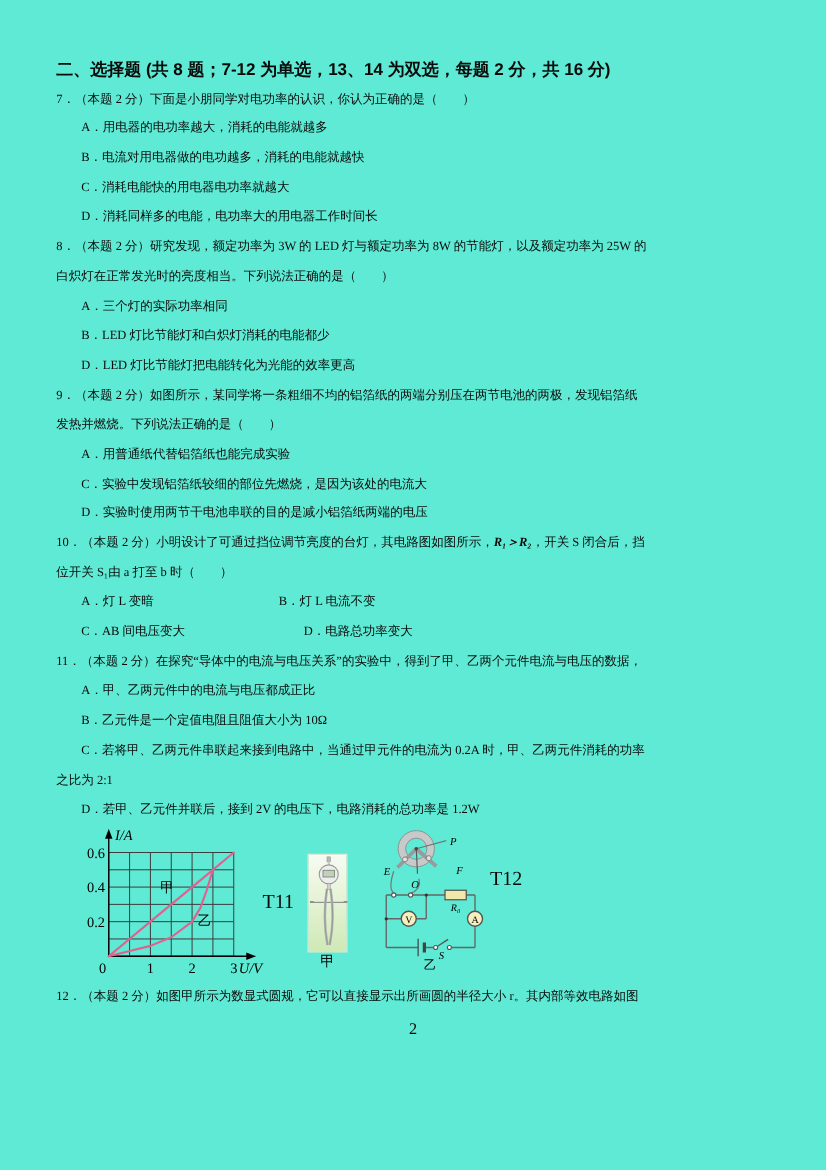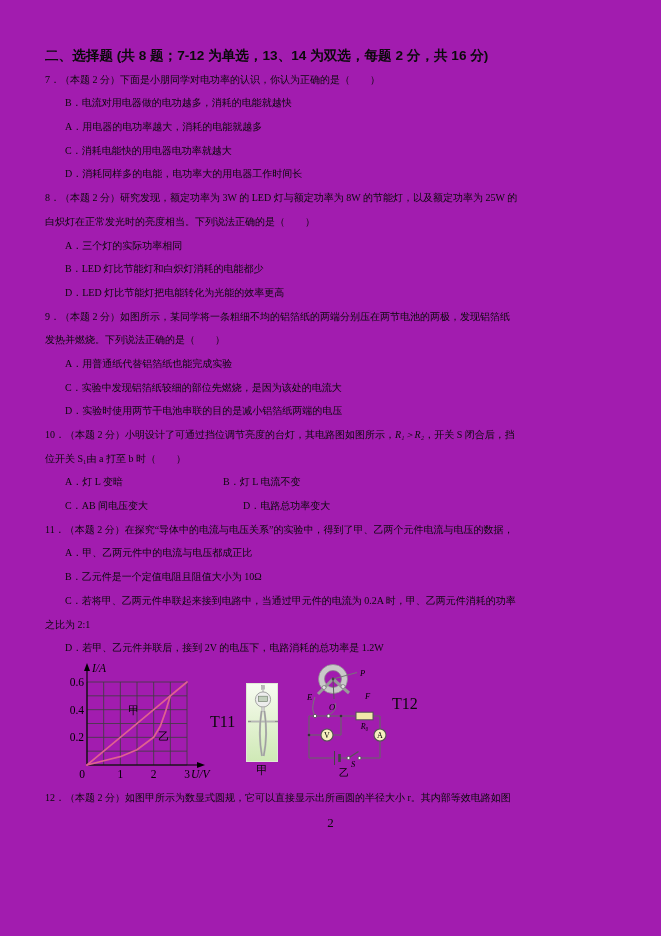--- a/index.html
+++ b/index.html
@@ -1,22 +1,22 @@
 <!DOCTYPE html>
 <html><head>
 <meta charset="utf-8">
 <style>
   *{margin:0;padding:0;box-sizing:border-box}
   html,body{background:#fff}
   body{width:661px;height:936px;font-family:"Liberation Serif","DejaVu Serif",serif;color:#0a0a0a;overflow:hidden}
-  .page{position:relative;width:661px;height:936px;padding:44px 28px 0 45px;background:#a21caf}
+  .page{position:relative;width:661px;height:936px;padding:44px 28px 0 45px;background:#5eead4}
   .line{height:23.7px;line-height:23.7px;font-size:10px;white-space:nowrap}
   .hdr{font-family:"Liberation Sans","DejaVu Sans",sans-serif;font-weight:700;font-size:13.6px}
   .opt{padding-left:20px}
-  .bi{font-weight:400;font-style:italic}
+  .bi{font-weight:700;font-style:italic}
   .w158{display:inline-block;width:158px}
   .w178{display:inline-block;width:178px}
   .figures{position:relative;height:126px;width:588px}
   .figures svg{position:absolute;overflow:visible}
   svg{font-family:"Liberation Serif","DejaVu Serif",serif}
   .fig-chart{left:13px;top:1px}
   .fig-circuit{left:260px;top:3px}
   .t-label{position:absolute;font-size:16px}
   .t11{left:165px;top:53px}
   .t12{left:347px;top:35px}
@@ -27,22 +27,22 @@
 </style>
 </head>
 <body>
 
 <div class="page">
 
   <div class="line hdr">二、选择题 (共 8 题；7-12 为单选，13、14 为双选，每题 2 分，共 16 分)</div>
 
   <div>
     <div class="line">7．（本题 2 分）下面是小朋同学对电功率的认识，你认为正确的是（　　）</div>
+    <div class="line opt">A．用电器的电功率越大，消耗的电能就越多</div>
     <div class="line opt">B．电流对用电器做的电功越多，消耗的电能就越快</div>
-    <div class="line opt">A．用电器的电功率越大，消耗的电能就越多</div>
     <div class="line opt">C．消耗电能快的用电器电功率就越大</div>
     <div class="line opt">D．消耗同样多的电能，电功率大的用电器工作时间长</div>
   </div>
 
   <div>
     <div class="line">8．（本题 2 分）研究发现，额定功率为 3W 的 LED 灯与额定功率为 8W 的节能灯，以及额定功率为 25W 的</div>
     <div class="line">白炽灯在正常发光时的亮度相当。下列说法正确的是（　　）</div>
     <div class="line opt">A．三个灯的实际功率相同</div>
     <div class="line opt">B．LED 灯比节能灯和白炽灯消耗的电能都少</div>
     <div class="line opt">D．LED 灯比节能灯把电能转化为光能的效率更高</div>

